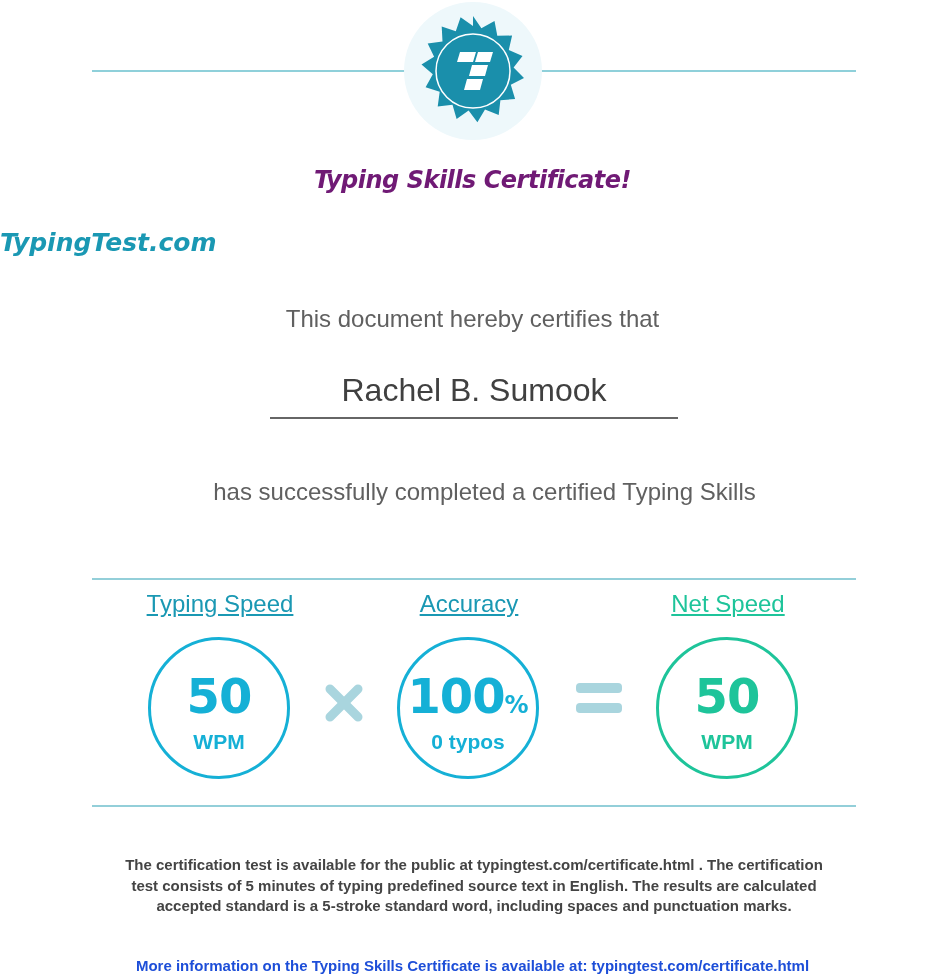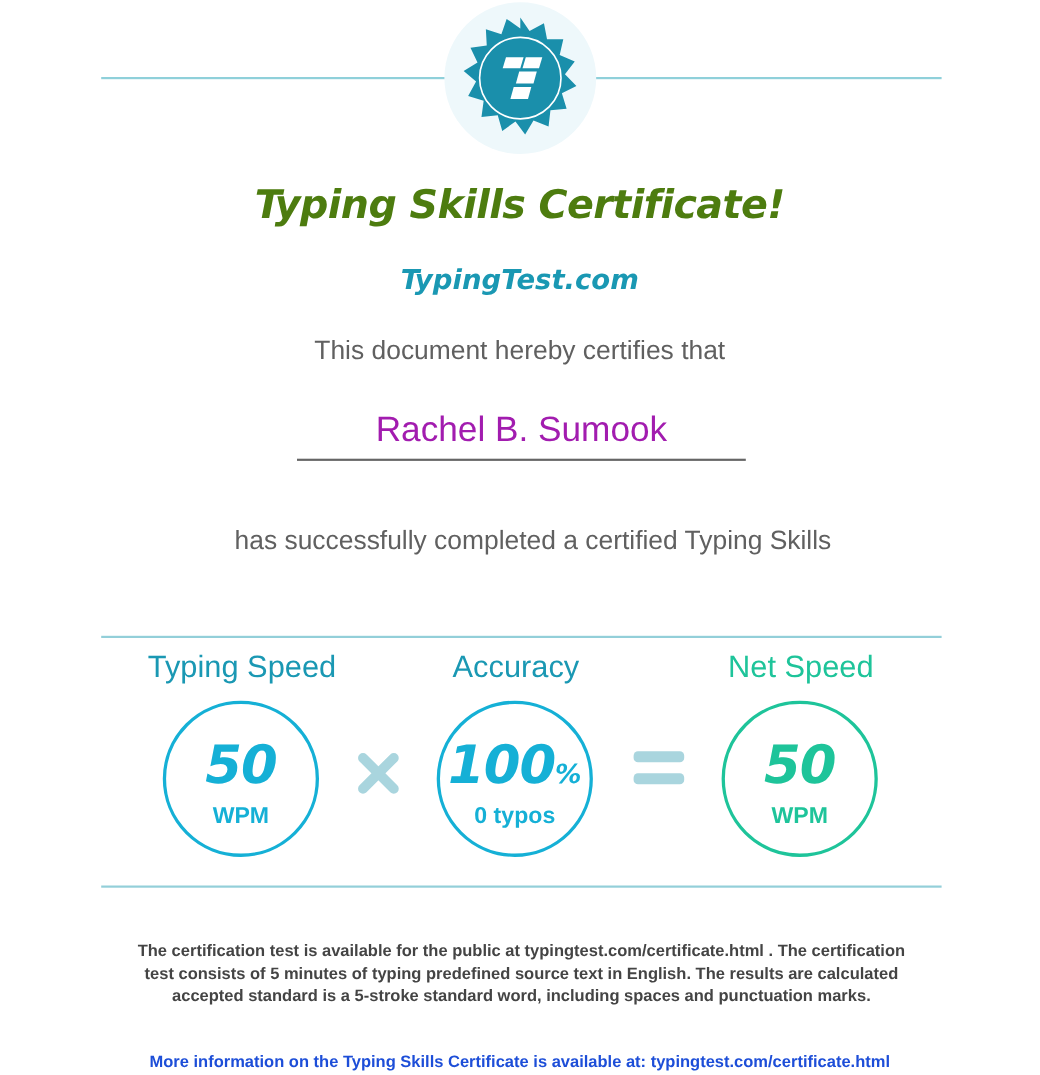--- a/index.html
+++ b/index.html
@@ -11,51 +11,51 @@
     .hr-top.left { left: 92px; width: 318px; }
     .hr-top.right { left: 540px; width: 316px; }
     .logo-wrap {
       position: absolute; left: 404px; top: 2px; width: 138px; height: 138px;
       border-radius: 50%; background: #eef8fb;
     }
     .logo-wrap svg { position: absolute; left: 0; top: 0; }
     .title {
       position: absolute; left: 0; width: 945px; top: 166px; text-align: center;
       font-family: "DejaVu Sans", sans-serif; font-weight: bold; font-style: italic;
-      font-size: 36px; color: #4d7c0f; letter-spacing: -0.5px;
+      font-size: 24px; color: #701a75; letter-spacing: -0.5px;
     }
     .subtitle {
-      position: absolute; left: 0; width: 945px; top: 228px; text-align: center;
+      position: absolute; left: 0; width: 945px; top: 228px; 
       font-family: "DejaVu Sans", sans-serif; font-weight: bold; font-style: italic;
-      font-size: 25px; color: #1a98b3; margin-top: 12px;
+      font-size: 25px; color: #1a98b3;
     }
     .certifies {
       position: absolute; left: 0; width: 945px; top: 305px; text-align: center;
       font-size: 24px; color: #606060;
     }
     .name {
       position: absolute; left: 270px; width: 408px; top: 372px; text-align: center;
-      font-size: 32px; color: #a21caf; padding-bottom: 8px;
+      font-size: 32px; color: #404040; padding-bottom: 8px;
       border-bottom: 2px solid #666666;
     }
     .completed {
       position: absolute; left: 0; width: 945px; top: 477px; text-align: center;
       font-size: 24px; color: #606060; line-height: 30px; margin-left: 12px;
     }
     .hr-mid { position: absolute; left: 92px; width: 764px; height: 2px; background: #93cfd9; }
     .stat-label {
-      position: absolute; top: 590px; font-size: 28px; text-align: center; width: 240px;
+      position: absolute; top: 590px; font-size: 24px; text-align: center; width: 240px; text-decoration: underline;
     }
     .circle {
       position: absolute; top: 637px; width: 142px; height: 142px;
       border-radius: 50%; border: 3px solid #15b0d6; box-sizing: border-box; text-align: center;
     }
     .circle .big {
       position: absolute; left: 0; right: 0; top: 28px;
-      font-family: "DejaVu Sans", sans-serif; font-weight: bold; font-style: italic;
+      font-family: "DejaVu Sans", sans-serif; font-weight: bold; 
       font-size: 48px; line-height: 56px; letter-spacing: -1px;
     }
     .circle .big .pct { font-size: 24px; letter-spacing: 0; }
     .circle .small {
       position: absolute; left: 0; right: 0; top: 90px; font-size: 21px; font-weight: bold;
     }
     .op { position: absolute; }
     .footer-note {
       position: absolute; left: 92px; width: 764px; top: 855px; text-align: center;
       font-size: 15px; font-weight: bold; color: #444444; line-height: 20.5px;

